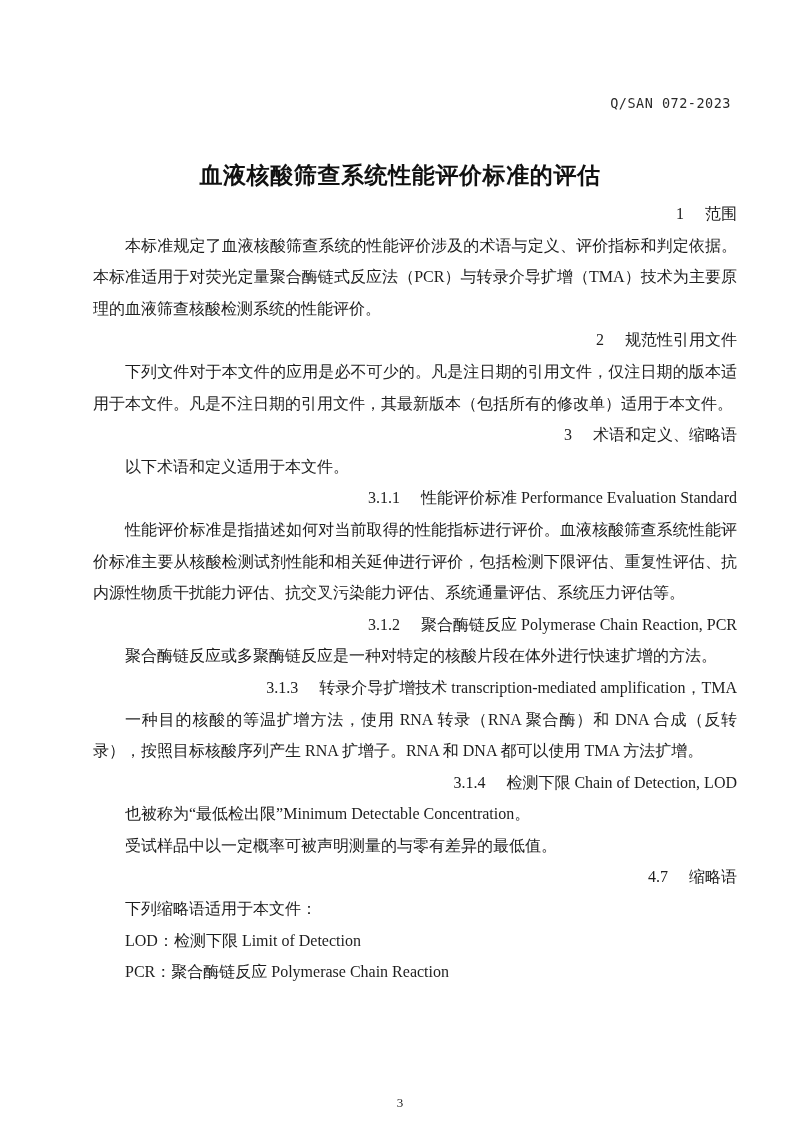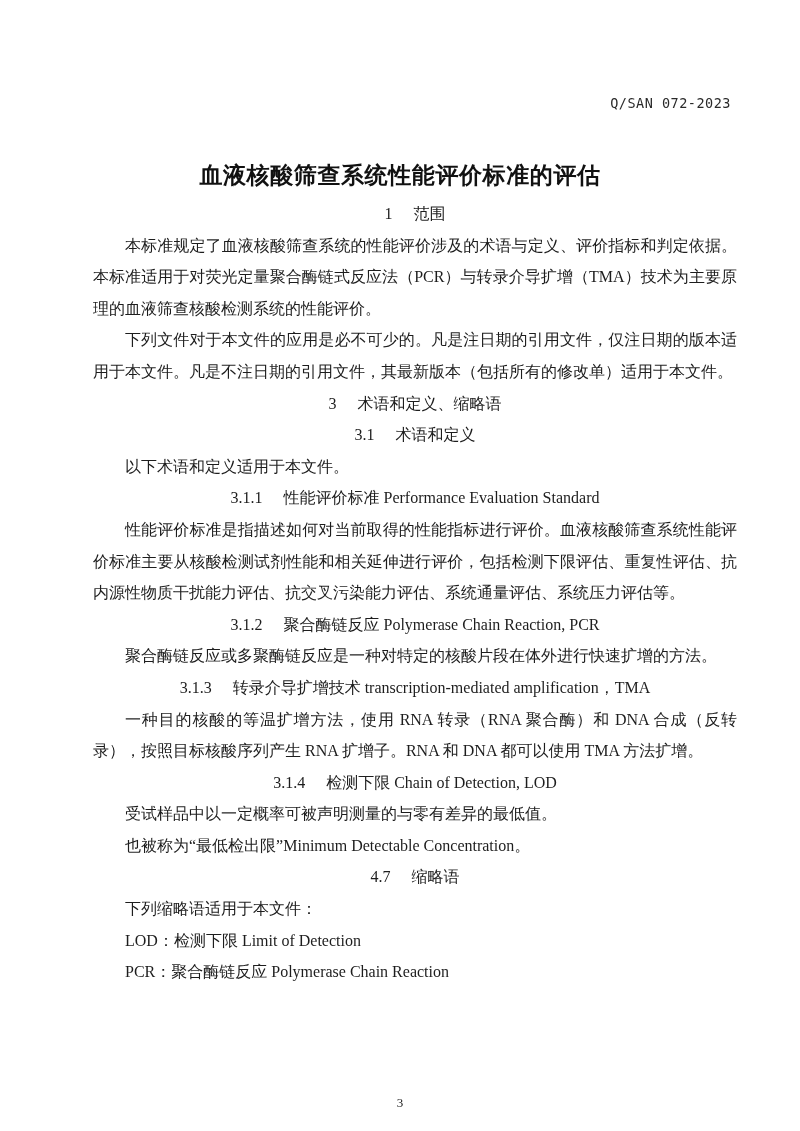--- a/index.html
+++ b/index.html
@@ -41,21 +41,21 @@
   .content {
     position: absolute;
     left: 93px;
     top: 198px;
     width: 644px;
     font-size: 16px;
     line-height: 31.6px;
     text-align: justify;
   }
   .content .heading {
-    text-align: center;
+    text-align: right;
     white-space: nowrap;
   }
   .content .clause-no {
     display: inline-block;
     margin-right: 21px;
   }
   .content p.para {
     margin: 0;
     text-indent: 2em;
   }
@@ -77,46 +77,46 @@
   <div class="header-code">Q/SAN 072-2023</div>
 
   <div class="doc-title">血液核酸筛查系统性能评价标准的评估</div>
 
   <div class="content">
 
     <div class="heading"><span class="clause-no">1</span><span>范围</span></div>
 
     <p class="para">本标准规定了血液核酸筛查系统的性能评价涉及的术语与定义、评价指标和判定依据。本标准适用于对荧光定量聚合酶链式反应法（PCR）与转录介导扩增（TMA）技术为主要原理的血液筛查核酸检测系统的性能评价。</p>
 
+    <div class="heading"><span class="clause-no">2</span><span>规范性引用文件</span></div>
 
     <p class="para">下列文件对于本文件的应用是必不可少的。凡是注日期的引用文件，仅注日期的版本适用于本文件。凡是不注日期的引用文件，其最新版本（包括所有的修改单）适用于本文件。</p>
 
     <div class="heading"><span class="clause-no">3</span><span>术语和定义、缩略语</span></div>
 
-    <div class="heading"><span class="clause-no">3.1</span><span>术语和定义</span></div>
 
     <p class="para">以下术语和定义适用于本文件。</p>
 
     <div class="heading"><span class="clause-no">3.1.1</span><span>性能评价标准  Performance Evaluation Standard</span></div>
 
     <p class="para">性能评价标准是指描述如何对当前取得的性能指标进行评价。血液核酸筛查系统性能评价标准主要从核酸检测试剂性能和相关延伸进行评价，包括检测下限评估、重复性评估、抗内源性物质干扰能力评估、抗交叉污染能力评估、系统通量评估、系统压力评估等。</p>
 
     <div class="heading"><span class="clause-no">3.1.2</span><span>聚合酶链反应  Polymerase Chain Reaction, PCR</span></div>
 
     <p class="para">聚合酶链反应或多聚酶链反应是一种对特定的核酸片段在体外进行快速扩增的方法。</p>
 
     <div class="heading"><span class="clause-no">3.1.3</span><span>转录介导扩增技术  transcription-mediated amplification，TMA</span></div>
 
     <p class="para">一种目的核酸的等温扩增方法，使用 RNA 转录（RNA 聚合酶）和 DNA 合成（反转录），按照目标核酸序列产生 RNA 扩增子。RNA 和 DNA 都可以使用 TMA 方法扩增。</p>
 
     <div class="heading"><span class="clause-no">3.1.4</span><span>检测下限 Chain of Detection, LOD</span></div>
 
+    <p class="para">也被称为“最低检出限”Minimum Detectable Concentration。</p>
+
     <p class="para">受试样品中以一定概率可被声明测量的与零有差异的最低值。</p>
-
-    <p class="para">也被称为“最低检出限”Minimum Detectable Concentration。</p>
 
     <div class="heading"><span class="clause-no">4.7</span><span>缩略语</span></div>
 
     <p class="para">下列缩略语适用于本文件：</p>
 
     <p class="para">LOD：检测下限 Limit of Detection</p>
 
     <p class="para">PCR：聚合酶链反应 Polymerase Chain Reaction</p>
 
   </div>

